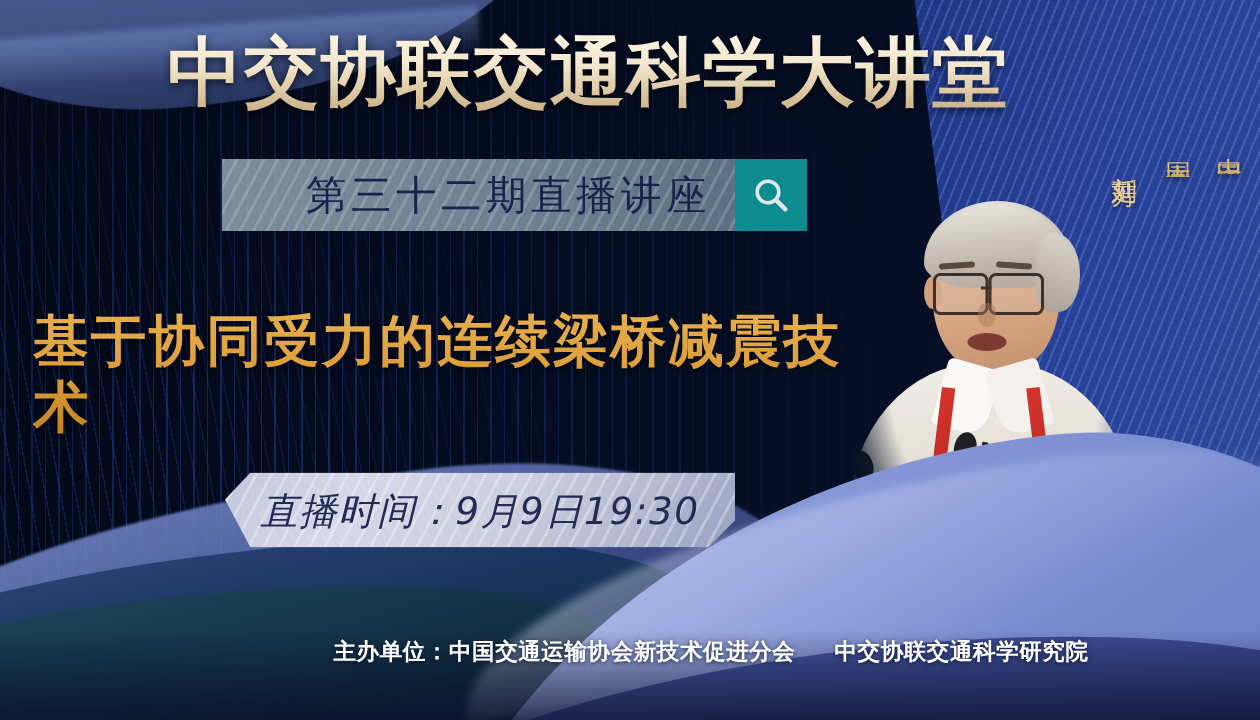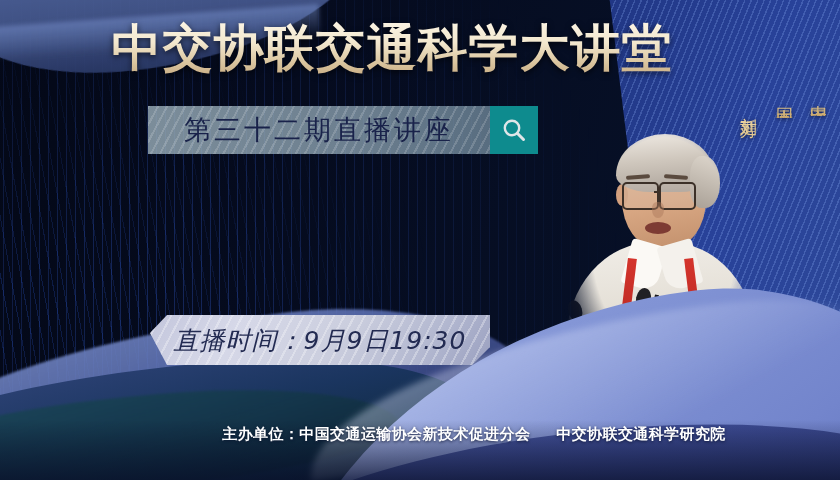--- a/index.html
+++ b/index.html
@@ -244,20 +244,21 @@
     box-sizing:border-box;
   }
 
   
   .sub-bar{
     position:absolute;left:148px;top:106px;
     width:342px;height:48px;
     background:linear-gradient(90deg,rgba(150,170,182,.82) 0%,rgba(138,160,175,.78) 60%,rgba(120,146,164,.72) 100%);
     display:flex;align-items:center;justify-content:center;
     overflow:hidden;
+    padding-left:20px;
   }
   .sub-bar::after{
     content:"";position:absolute;inset:0;
     background:repeating-linear-gradient(118deg,
       rgba(255,255,255,.16) 0px,rgba(255,255,255,.16) 2px,
       rgba(255,255,255,0) 2px,rgba(255,255,255,0) 8px);
     pointer-events:none;
   }
   .sub-bar-text{
     position:relative;z-index:2;
@@ -410,20 +411,21 @@
   <div class="sub-bar">
     <span class="sub-bar-text">第三十二期直播讲座</span>
   </div>
   <div class="search-box">
     <svg width="26" height="26" viewBox="0 0 26 26" aria-hidden="true">
       <circle cx="11" cy="11" r="7.2" fill="none" stroke="#dfe6e8" stroke-width="2.4"></circle>
       <line x1="16.3" y1="16.3" x2="22.5" y2="22.5" stroke="#dfe6e8" stroke-width="3" stroke-linecap="round"></line>
     </svg>
   </div>
 
+  <div class="headline">基于协同受力的连续梁桥减震技术</div>
 
   <div class="time-bar">
     <span class="time-bar-text">直播时间：9月9日19:30</span>
   </div>
 
   <div class="vcol vcol-company">中国交通建设股份有限公司</div>
   <div class="vcol vcol-dept">国内直营业务事业部总工办</div>
   <div class="vcol vcol-name">
     <span>刘延芳</span>
     <span style="display:inline-block;height:14px;"></span>

